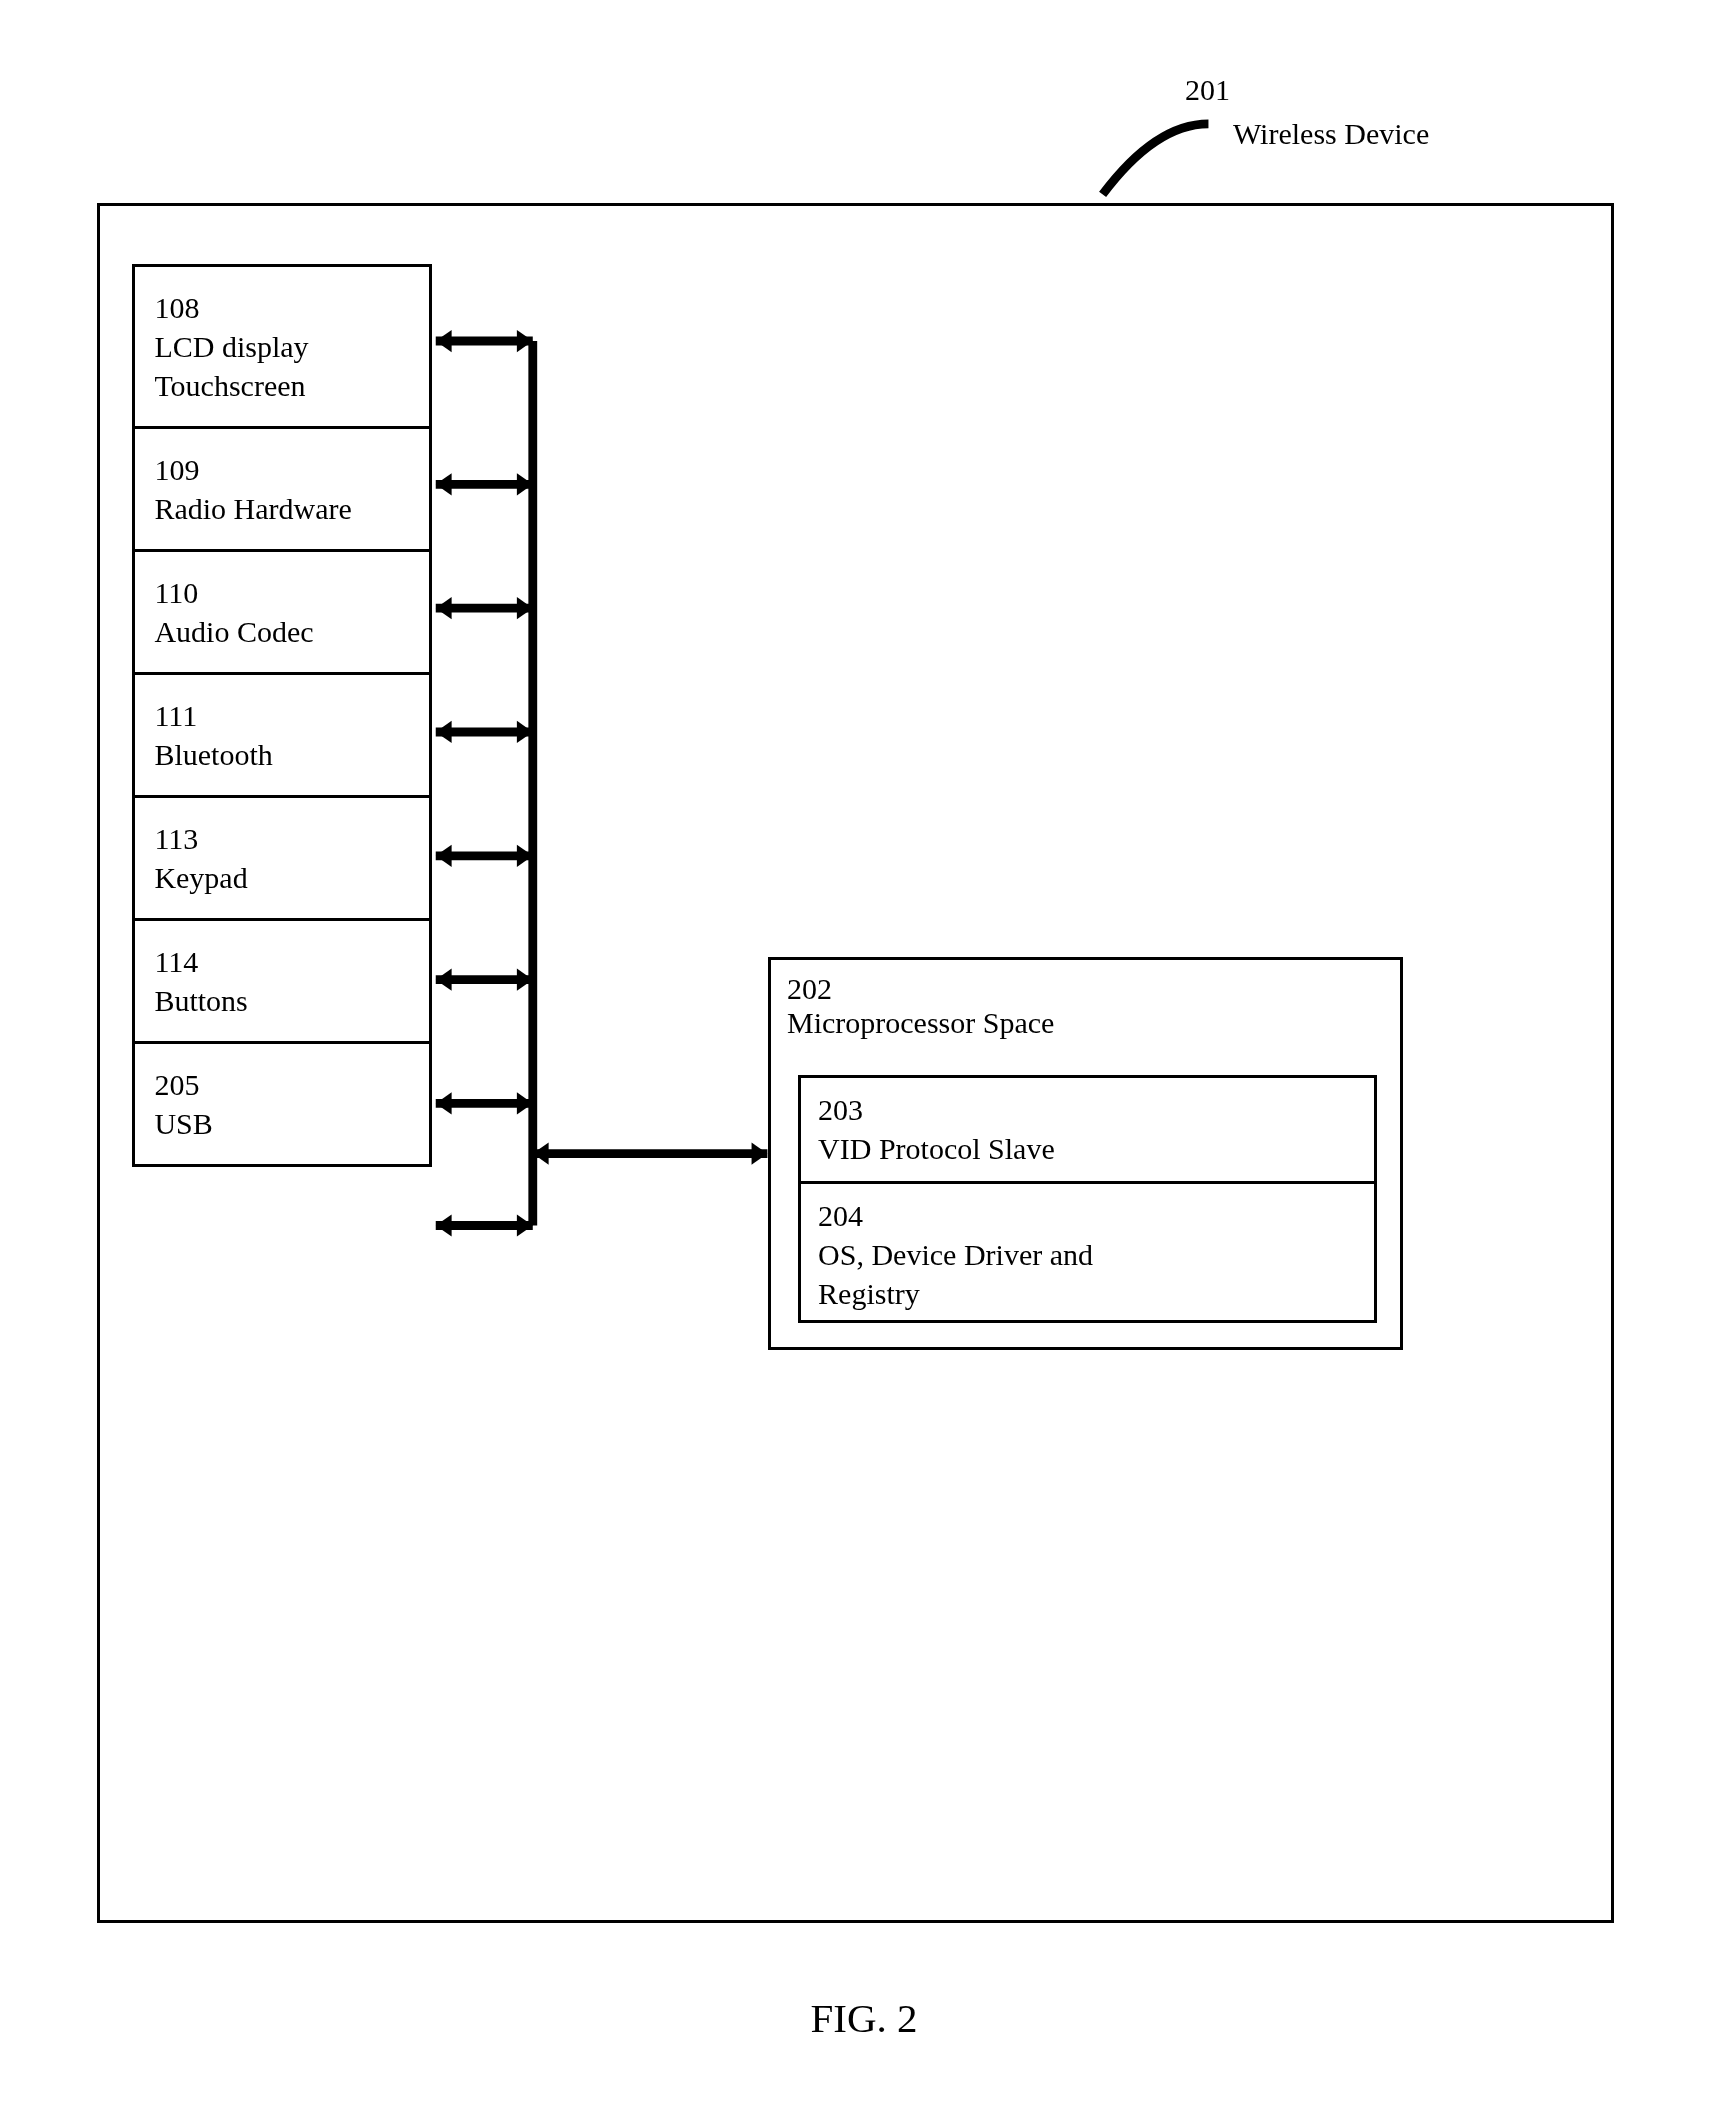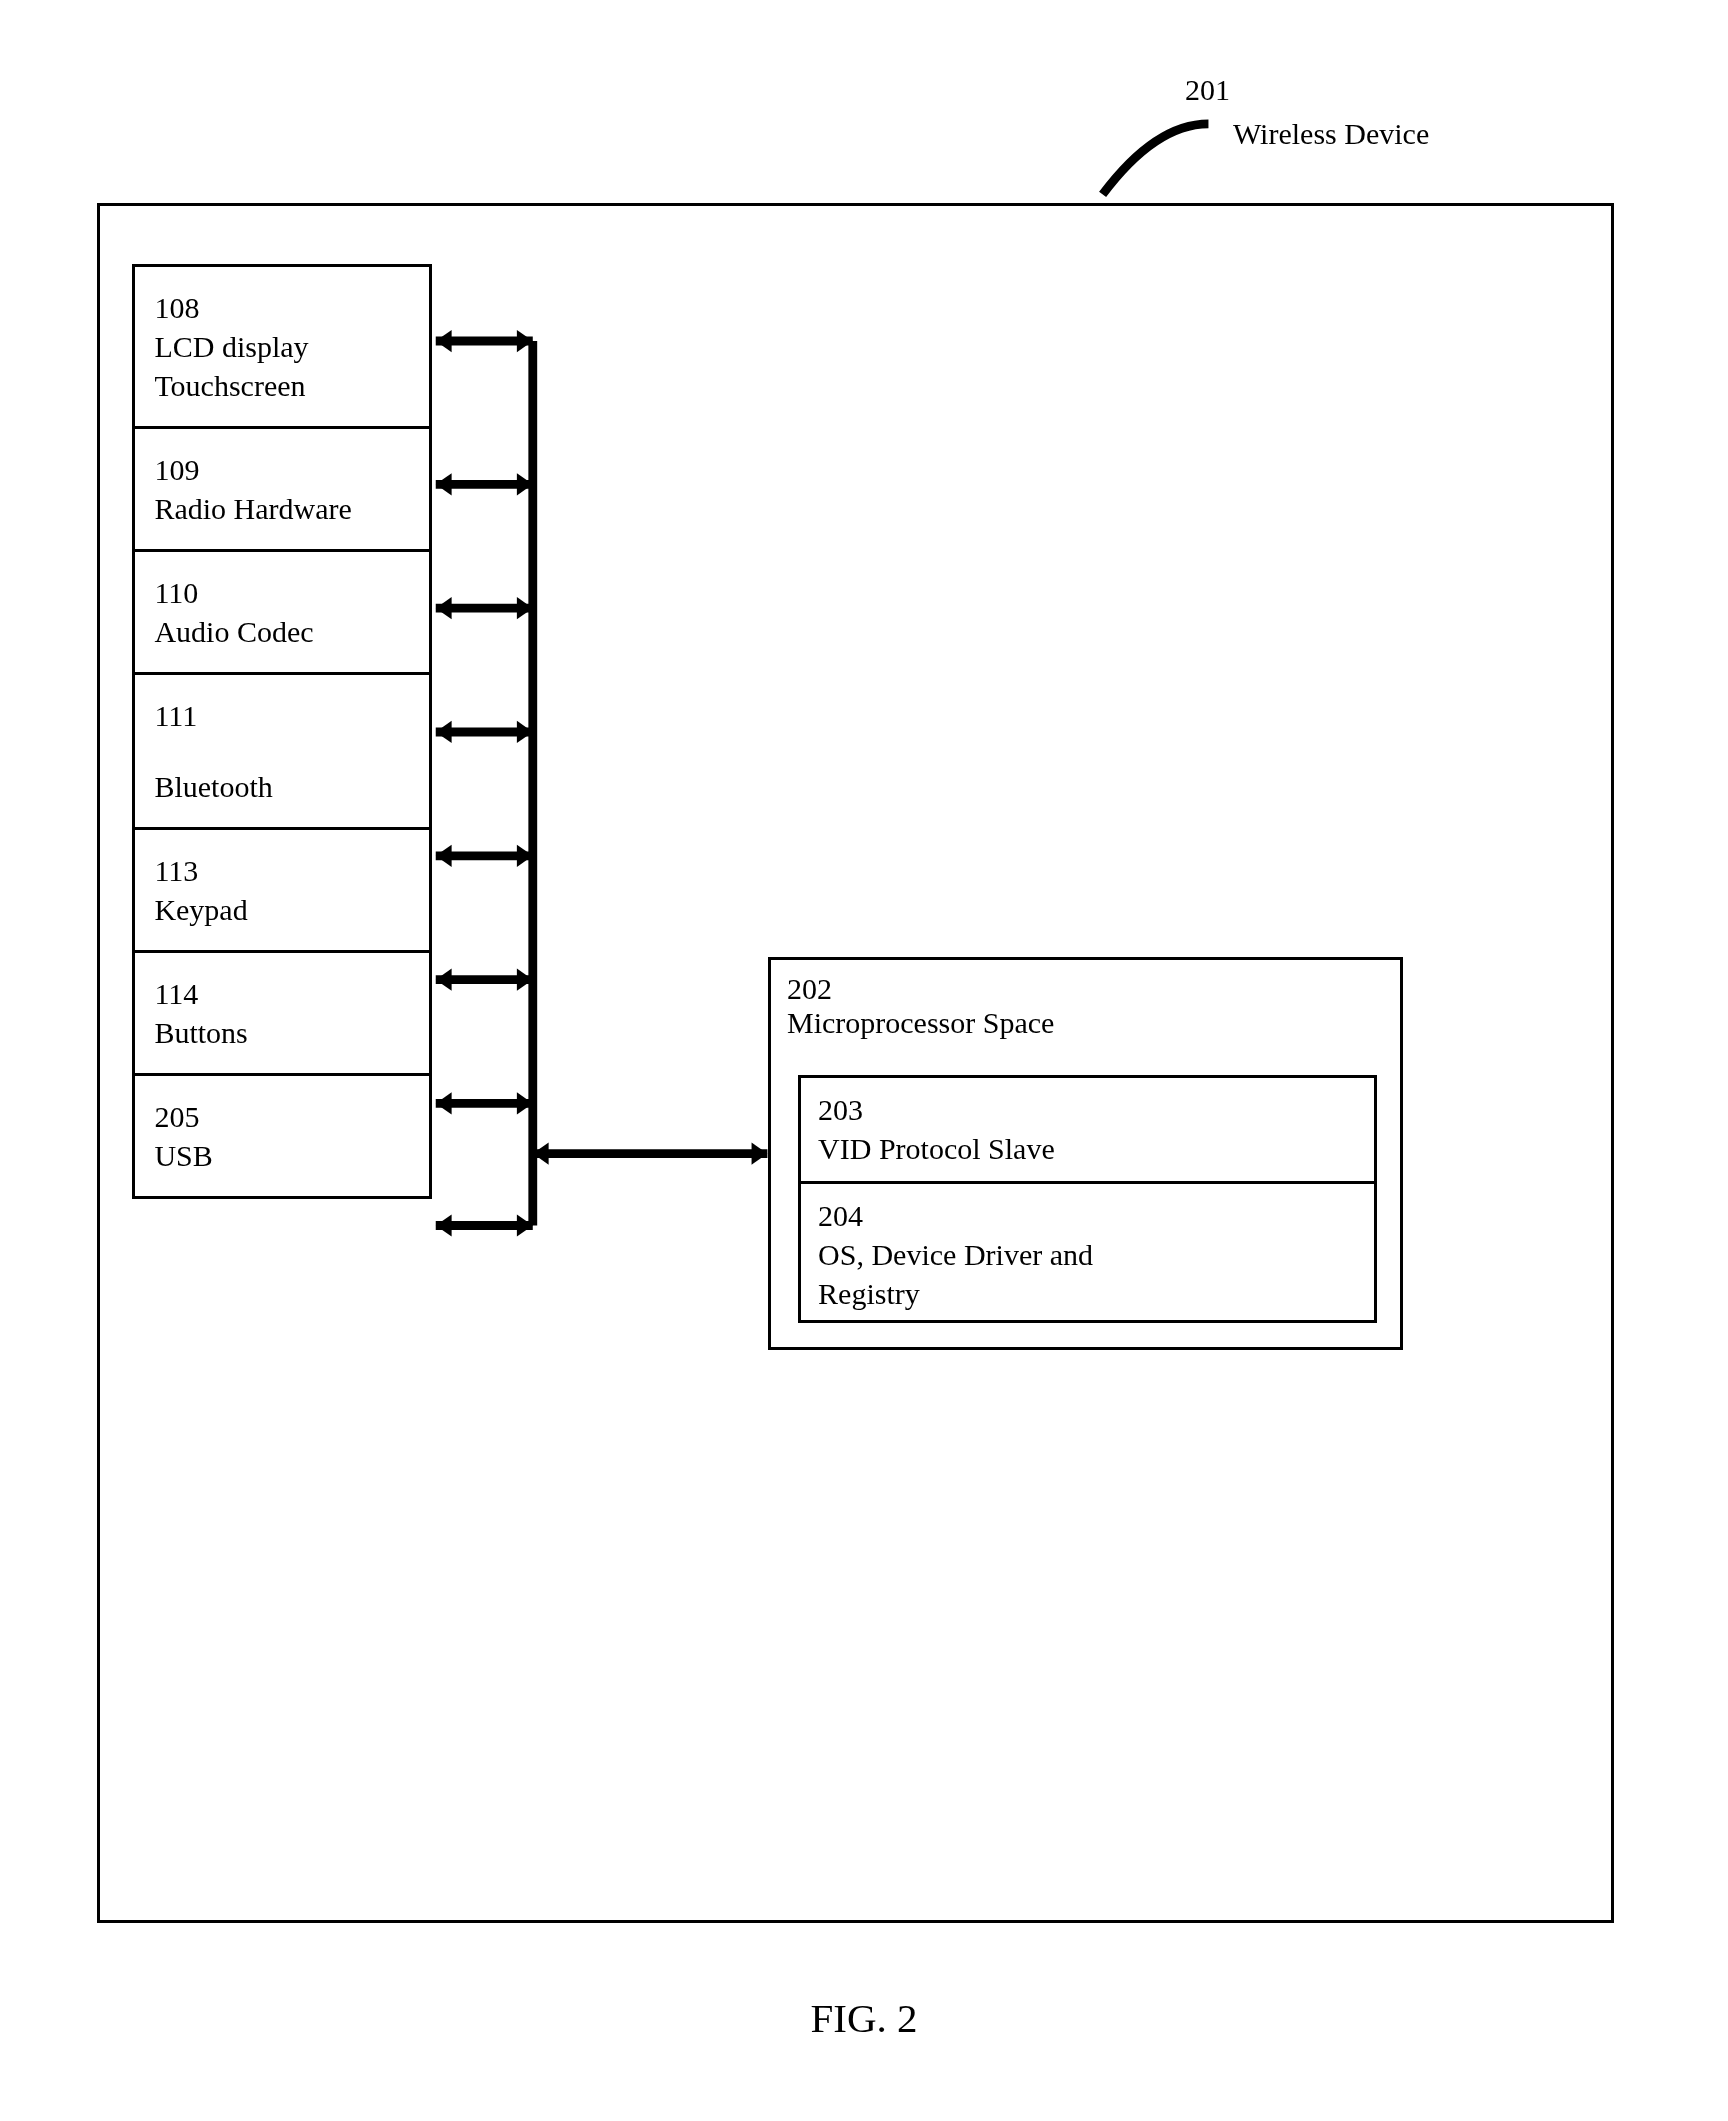--- a/index.html
+++ b/index.html
@@ -95,21 +95,21 @@
       <div class="cell">
         <div>109</div>
         <div style="white-space: pre;">Radio Hardware</div>
       </div>
       <div class="cell">
         <div>110</div>
         <div style="white-space: pre;">Audio Codec</div>
       </div>
       <div class="cell">
         <div>111</div>
-        <div style="white-space: pre; margin-top: 32px;">Bluetooth</div>
+        <div style="white-space: pre;">Bluetooth</div>
       </div>
       <div class="cell">
         <div>113</div>
         <div style="white-space: pre;">Keypad</div>
       </div>
       <div class="cell">
         <div>114</div>
         <div style="white-space: pre;">Buttons</div>
       </div>
       <div class="cell">

